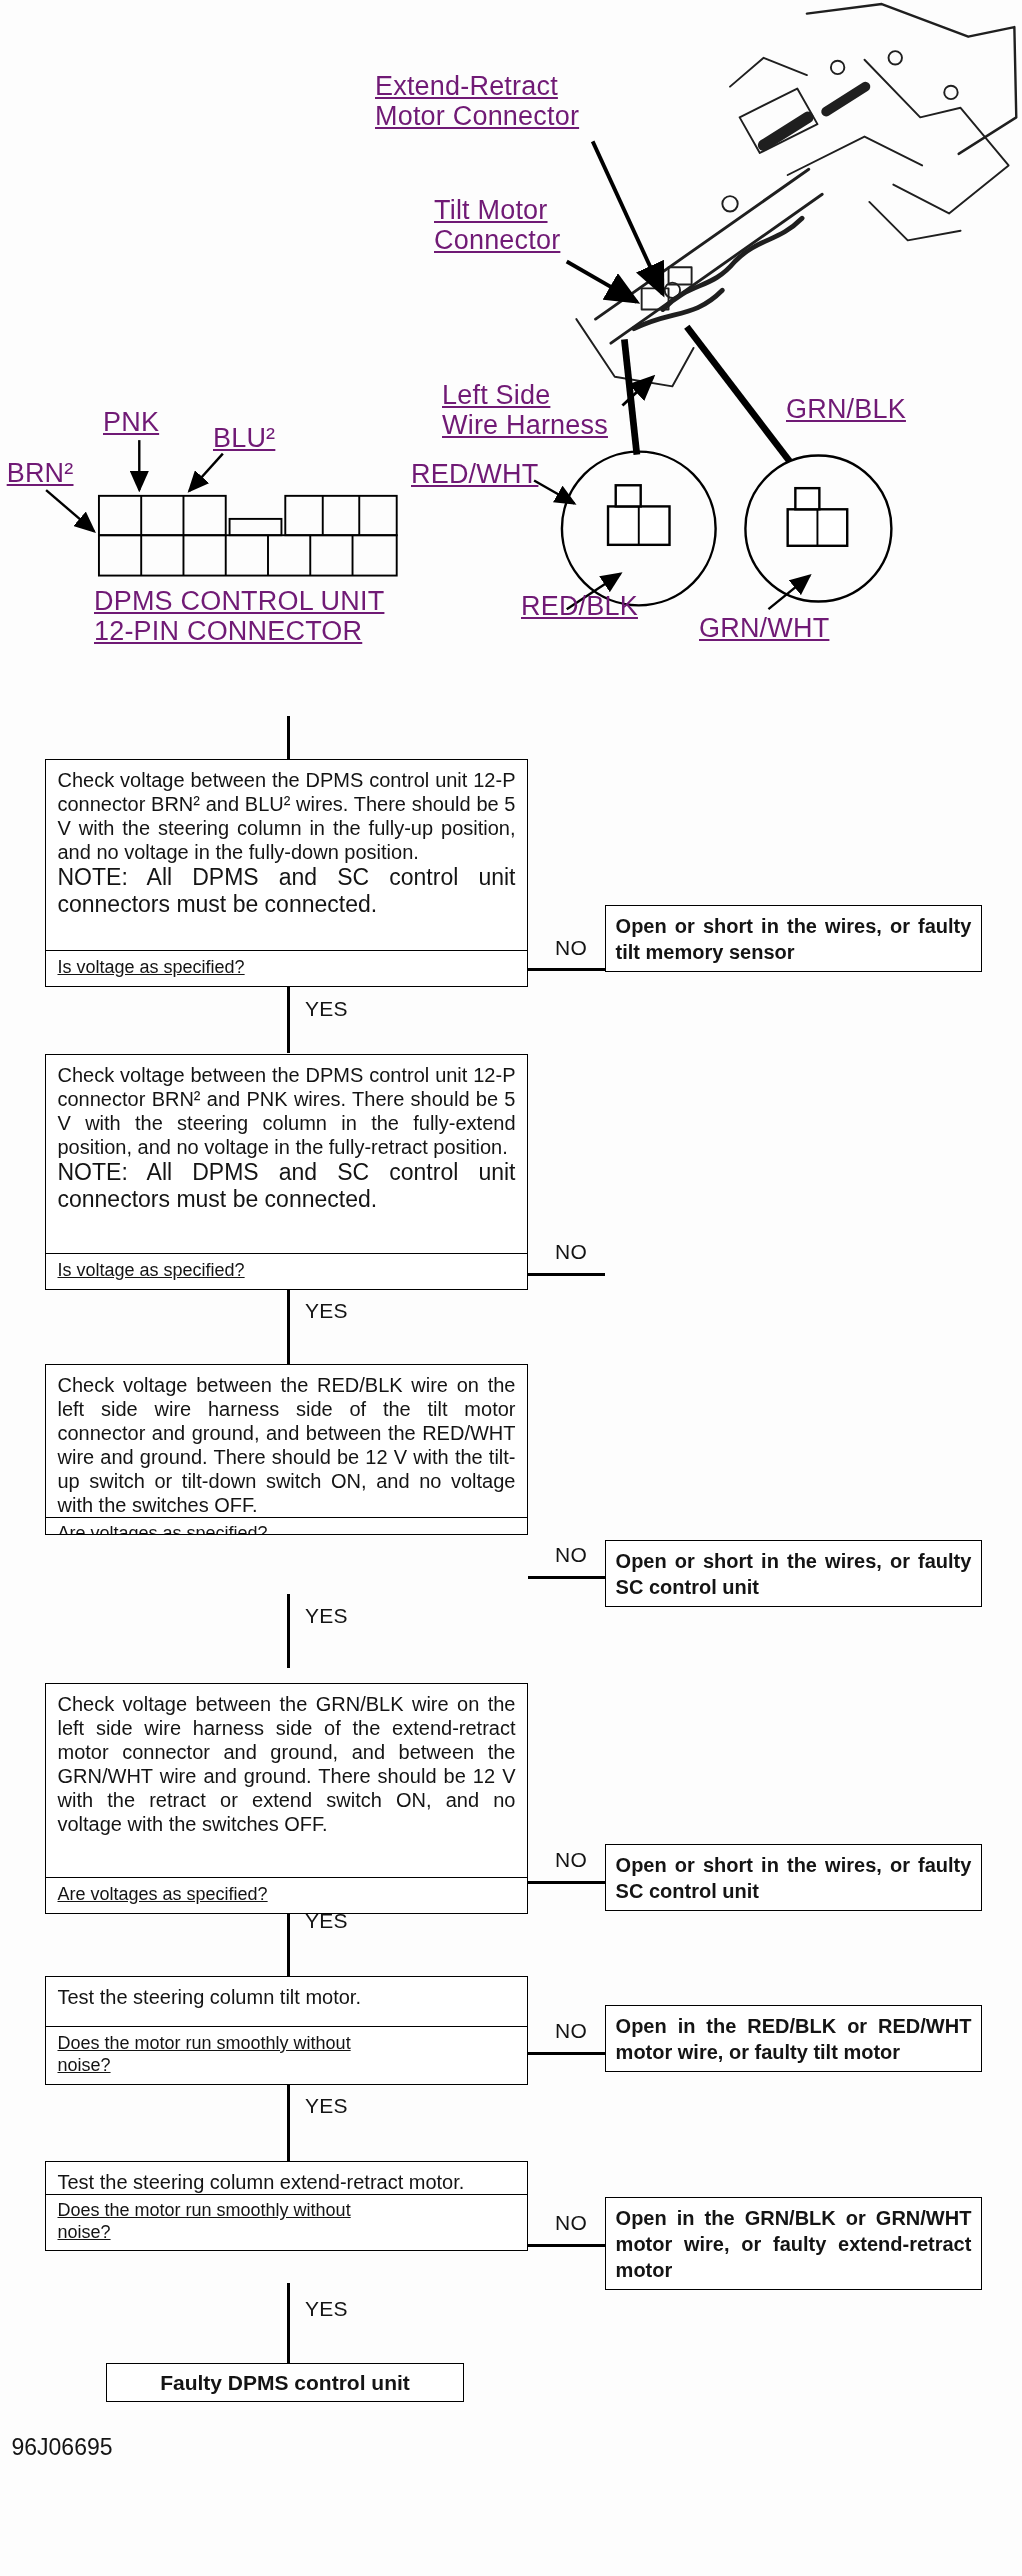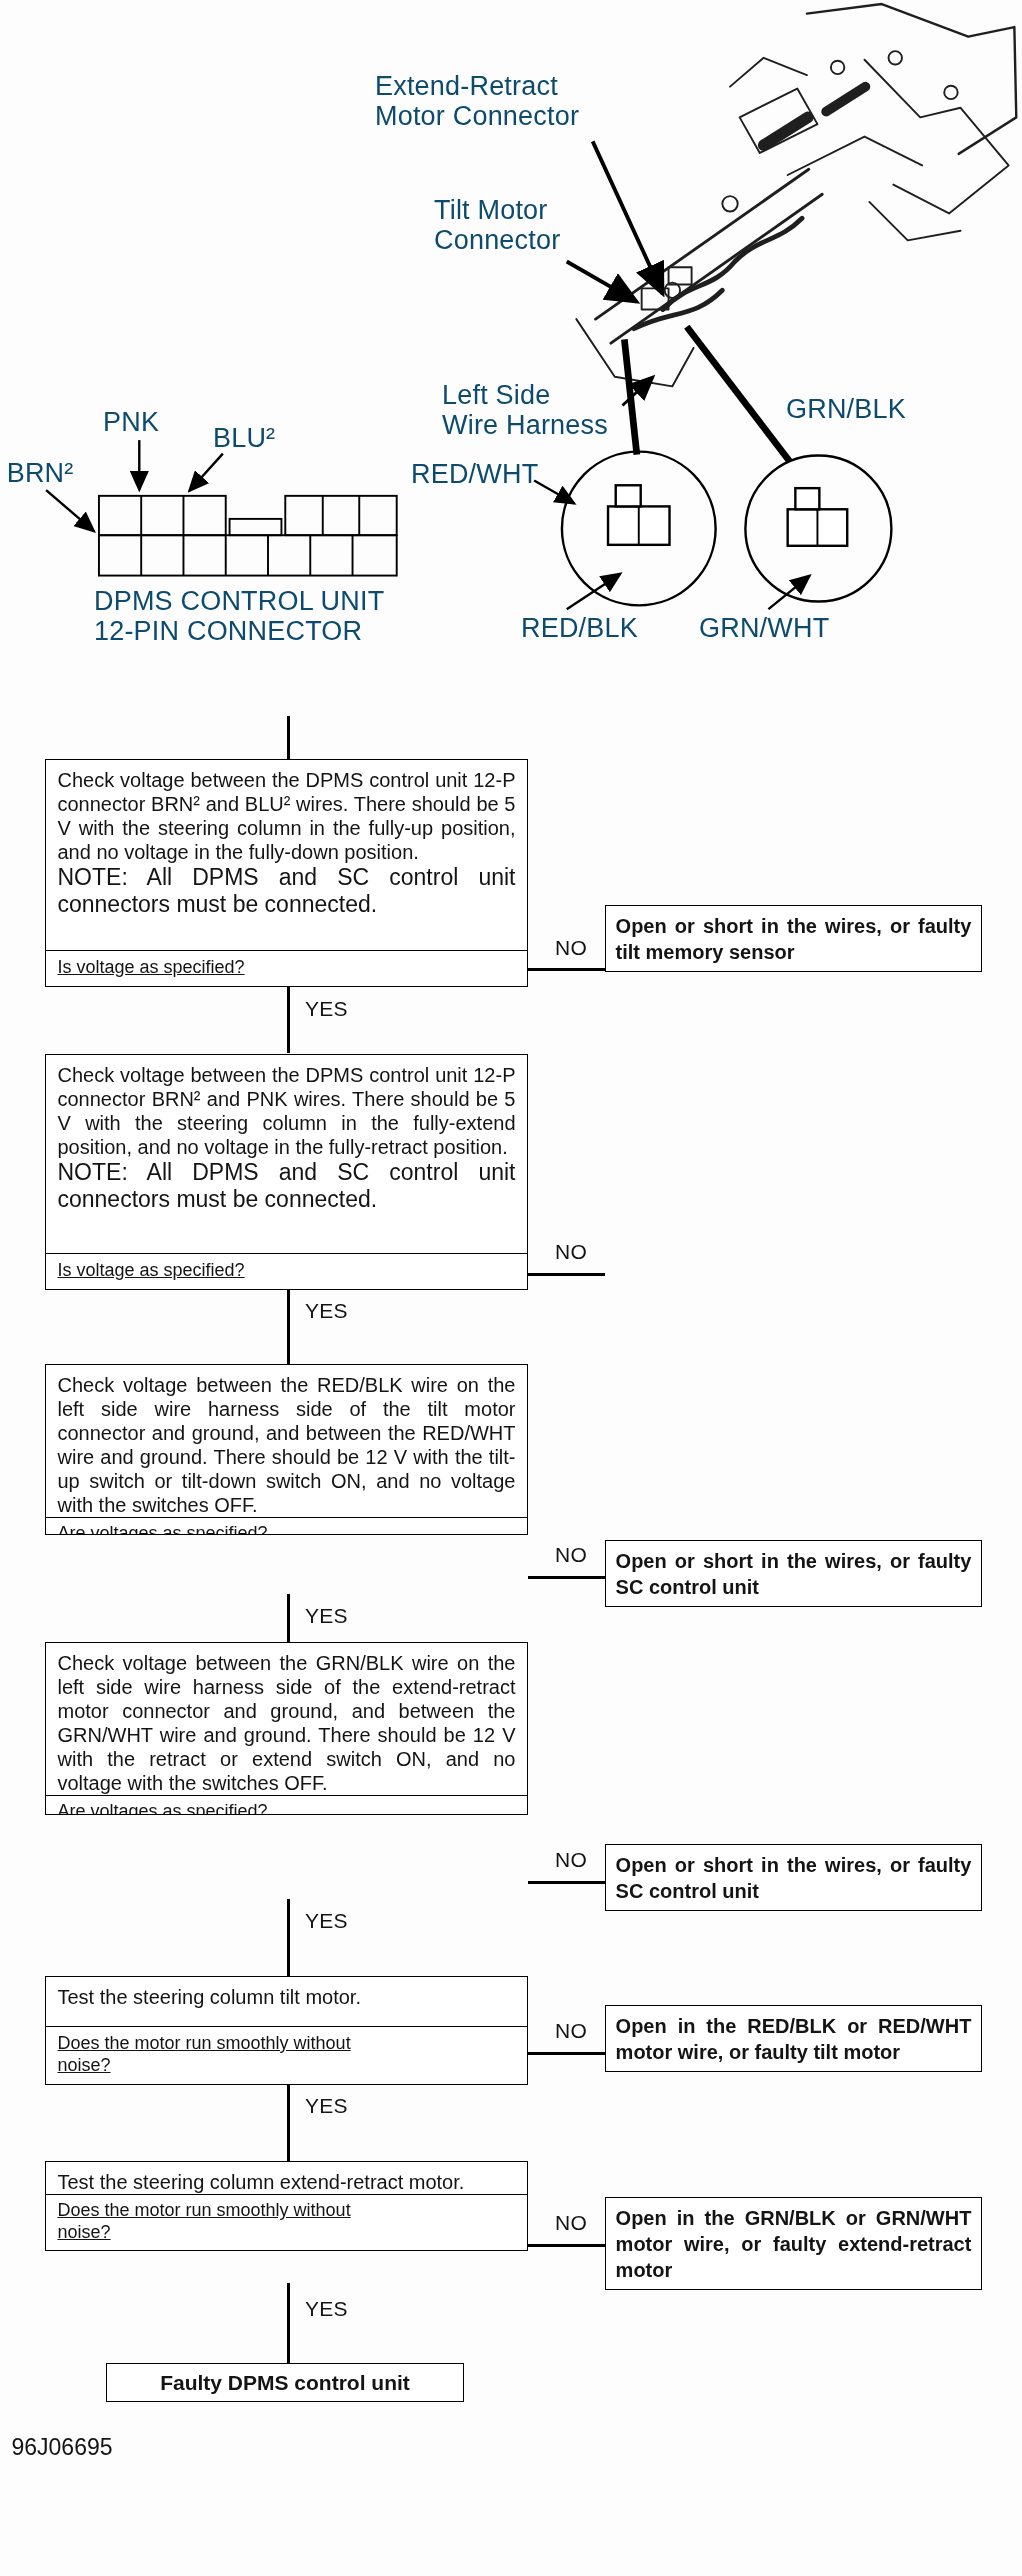--- a/index.html
+++ b/index.html
@@ -1,20 +1,20 @@
 <!DOCTYPE html>
 <html><head>
 <meta charset="utf-8">
 <style>
   * { margin:0; padding:0; box-sizing:border-box; }
   html,body { background:#ffffff; }
   body { font-family:"Liberation Sans","DejaVu Sans",sans-serif; color:#141414; }
   .page { position:relative; width:1023px; height:2576px; background:#fdfdfd; overflow:hidden; }
 
-  .lbl { position:absolute; font-size:27px; line-height:1.12; white-space:pre-line; color:#0c4a6e; letter-spacing:0.2px; }
+  .lbl { position:absolute; font-size:27px; line-height:1.12; white-space:pre-line; color:#701a75; letter-spacing:0.2px;text-decoration:underline; }
 
   .step { position:absolute; left:45px; width:483px; border:1.9px solid #000; background:#fff;
           display:flex; flex-direction:column; overflow:hidden; }
   .step .body { padding:7.7px 11.5px 0 11.5px; font-size:20px; line-height:1.2; text-align:justify; }
   .step .note { padding:0 11.5px 3.8px 11.5px; font-size:23px; line-height:1.2; text-align:justify; }
   .step .q    { margin-top:auto; border-top:1.9px solid #000; padding:5.8px 11.5px 7.7px 11.5px; font-size:18px; line-height:1.2;text-decoration:underline; }
   .step .q.q-narrow { padding-right:144px; }
 
   .rbox { position:absolute; left:605px; width:377px; border:1.9px solid #000; background:#fff;
           padding:6.7px 9.6px; font-size:20px; font-weight:bold; line-height:1.3; text-align:justify; }
@@ -113,21 +113,21 @@
   </svg>
 
   <div class="lbl" style="left:375px;top:71px">Extend-Retract
 Motor Connector</div>
   <div class="lbl" style="left:434px;top:195px">Tilt Motor
 Connector</div>
   <div class="lbl" style="left:442px;top:380px">Left Side
 Wire Harness</div>
   <div class="lbl" style="left:786px;top:394px">GRN/BLK</div>
   <div class="lbl" style="left:411px;top:459px">RED/WHT</div>
-  <div class="lbl" style="left:521px;top:613px">RED/BLK</div>
+  <div class="lbl" style="left:521px;top:591px">RED/BLK</div>
   <div class="lbl" style="left:699px;top:613px">GRN/WHT</div>
   <div class="lbl" style="left:103px;top:407px">PNK</div>
   <div class="lbl" style="left:213px;top:423px">BLU²</div>
   <div class="lbl" style="left:6.7px;top:458px">BRN²</div>
   <div class="lbl" style="left:94px;top:586px">DPMS CONTROL UNIT
 12-PIN CONNECTOR</div>
 
   <div class="vline" style="top:716px;height:43px"></div>
   <div class="vline" style="top:986px;height:67px"></div>
   <div class="vline" style="top:1290px;height:74px"></div>
@@ -153,21 +153,21 @@
     <div class="body">Check voltage between the DPMS control unit 12-P connector BRN² and PNK wires. There should be 5 V with the steering column in the fully-extend position, and no voltage in the fully-retract position.</div>
     <div class="note">NOTE: All DPMS and SC control unit connectors must be connected.</div>
     <div class="q">Is voltage as specified?</div>
   </div>
 
   <div class="step" style="top:1364px;height:171px">
     <div class="body">Check voltage between the RED/BLK wire on the left side wire harness side of the tilt motor connector and ground, and between the RED/WHT wire and ground. There should be 12 V with the tilt-up switch or tilt-down switch ON, and no voltage with the switches OFF.</div>
     <div class="q">Are voltages as specified?</div>
   </div>
 
-  <div class="step" style="top:1642px;height:173px">
+  <div class="step" style="top:1683px;height:231px">
     <div class="body">Check voltage between the GRN/BLK wire on the left side wire harness side of the extend-retract motor connector and ground, and between the GRN/WHT wire and ground. There should be 12 V with the retract or extend switch ON, and no voltage with the switches OFF.</div>
     <div class="q">Are voltages as specified?</div>
   </div>
 
   <div class="step" style="top:1976px;height:109px">
     <div class="body">Test the steering column tilt motor.</div>
     <div class="q q-narrow">Does the motor run smoothly without noise?</div>
   </div>
 
   <div class="step" style="top:2161px;height:90px">

